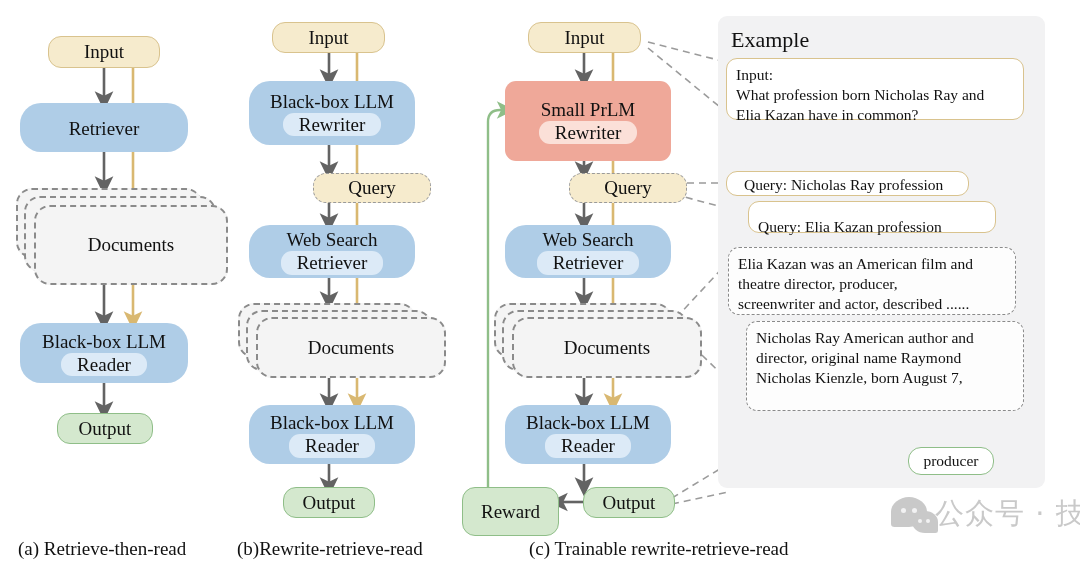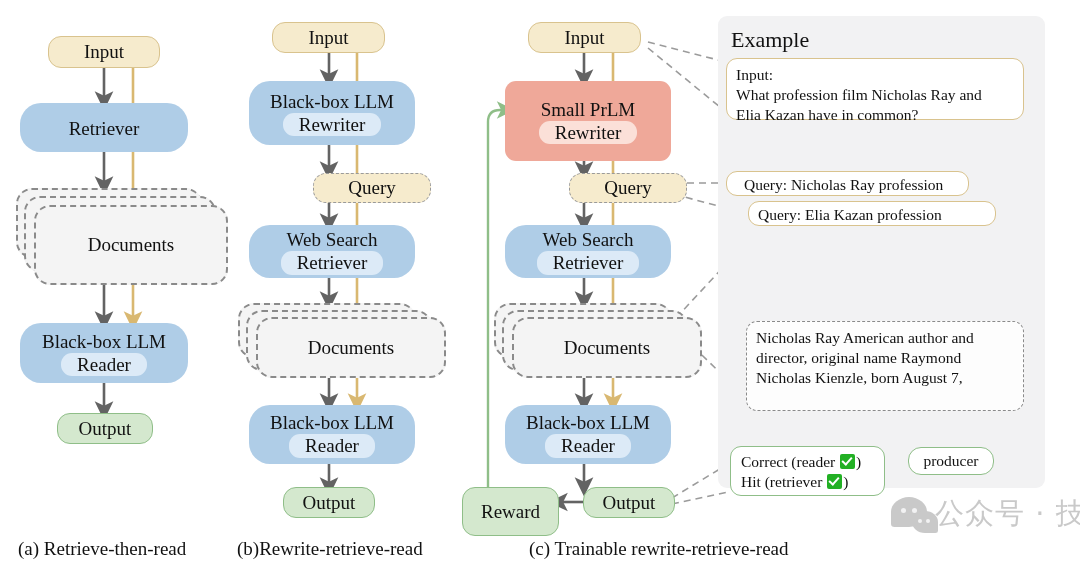--- a/index.html
+++ b/index.html
@@ -235,47 +235,44 @@
   </div>
 
   <div class="caption" style="left:529px;top:538px;">(c) Trainable rewrite-retrieve-read</div>
 
   <div class="panel" style="left:718px;top:16px;width:327px;height:472px;"></div>
 
   <div class="panel-title" style="left:731px;top:27px;">Example</div>
 
   <div class="card" style="left:726px;top:58px;width:298px;height:62px;">
     <div>Input:</div>
-    <div>What profession film Nicholas Ray and</div>
+    <div>What profession born Nicholas Ray and</div>
     <div>Elia Kazan have in common?</div>
   </div>
 
   <div class="card" style="left:726px;top:171px;width:243px;height:25px;padding:3px 17px;">
     <div>Query: Nicholas Ray profession</div>
   </div>
 
-  <div class="card" style="left:748px;top:201px;width:248px;height:25px;padding:3px 9px;">
+  <div class="card" style="left:748px;top:201px;width:248px;height:25px;padding:15px 9px;">
     <div>Query: Elia Kazan profession</div>
   </div>
 
+  <div class="card card-dash" style="left:728px;top:247px;width:288px;height:68px;">
+    <div>Elia Kazan was an American film and</div>
+    <div>theatre director, producer,</div>
+    <div>screenwriter and actor, described  ......</div>
+  </div>
 
   <div class="card card-dash" style="left:746px;top:321px;width:278px;height:90px;">
     <div>Nicholas Ray American author and</div>
     <div>director, original name Raymond</div>
     <div>Nicholas Kienzle, born August 7,</div>
   </div>
 
-  <div class="card card-green" style="left:730px;top:446px;width:155px;height:50px;padding:5px 10px;">
-    <div>
-      <span>Correct (reader </span><span class="ck"></span><span>)</span>
-    </div>
-    <div>
-      <span>Hit (retriever </span><span class="ck"></span><span>)</span>
-    </div>
-  </div>
 
   <div class="card-pillgreen" style="position:absolute;left:908px;top:447px;width:84px;height:26px;">
     <span>producer</span>
   </div>
 
   <div class="wm-badge" style="left:891px;top:497px;"></div>
   <div class="wm-badge2" style="left:912px;top:511px;"></div>
   <div class="wm" style="left:935px;top:494px;">公众号 · 技术狂潮AI</div>
 
 </div>

